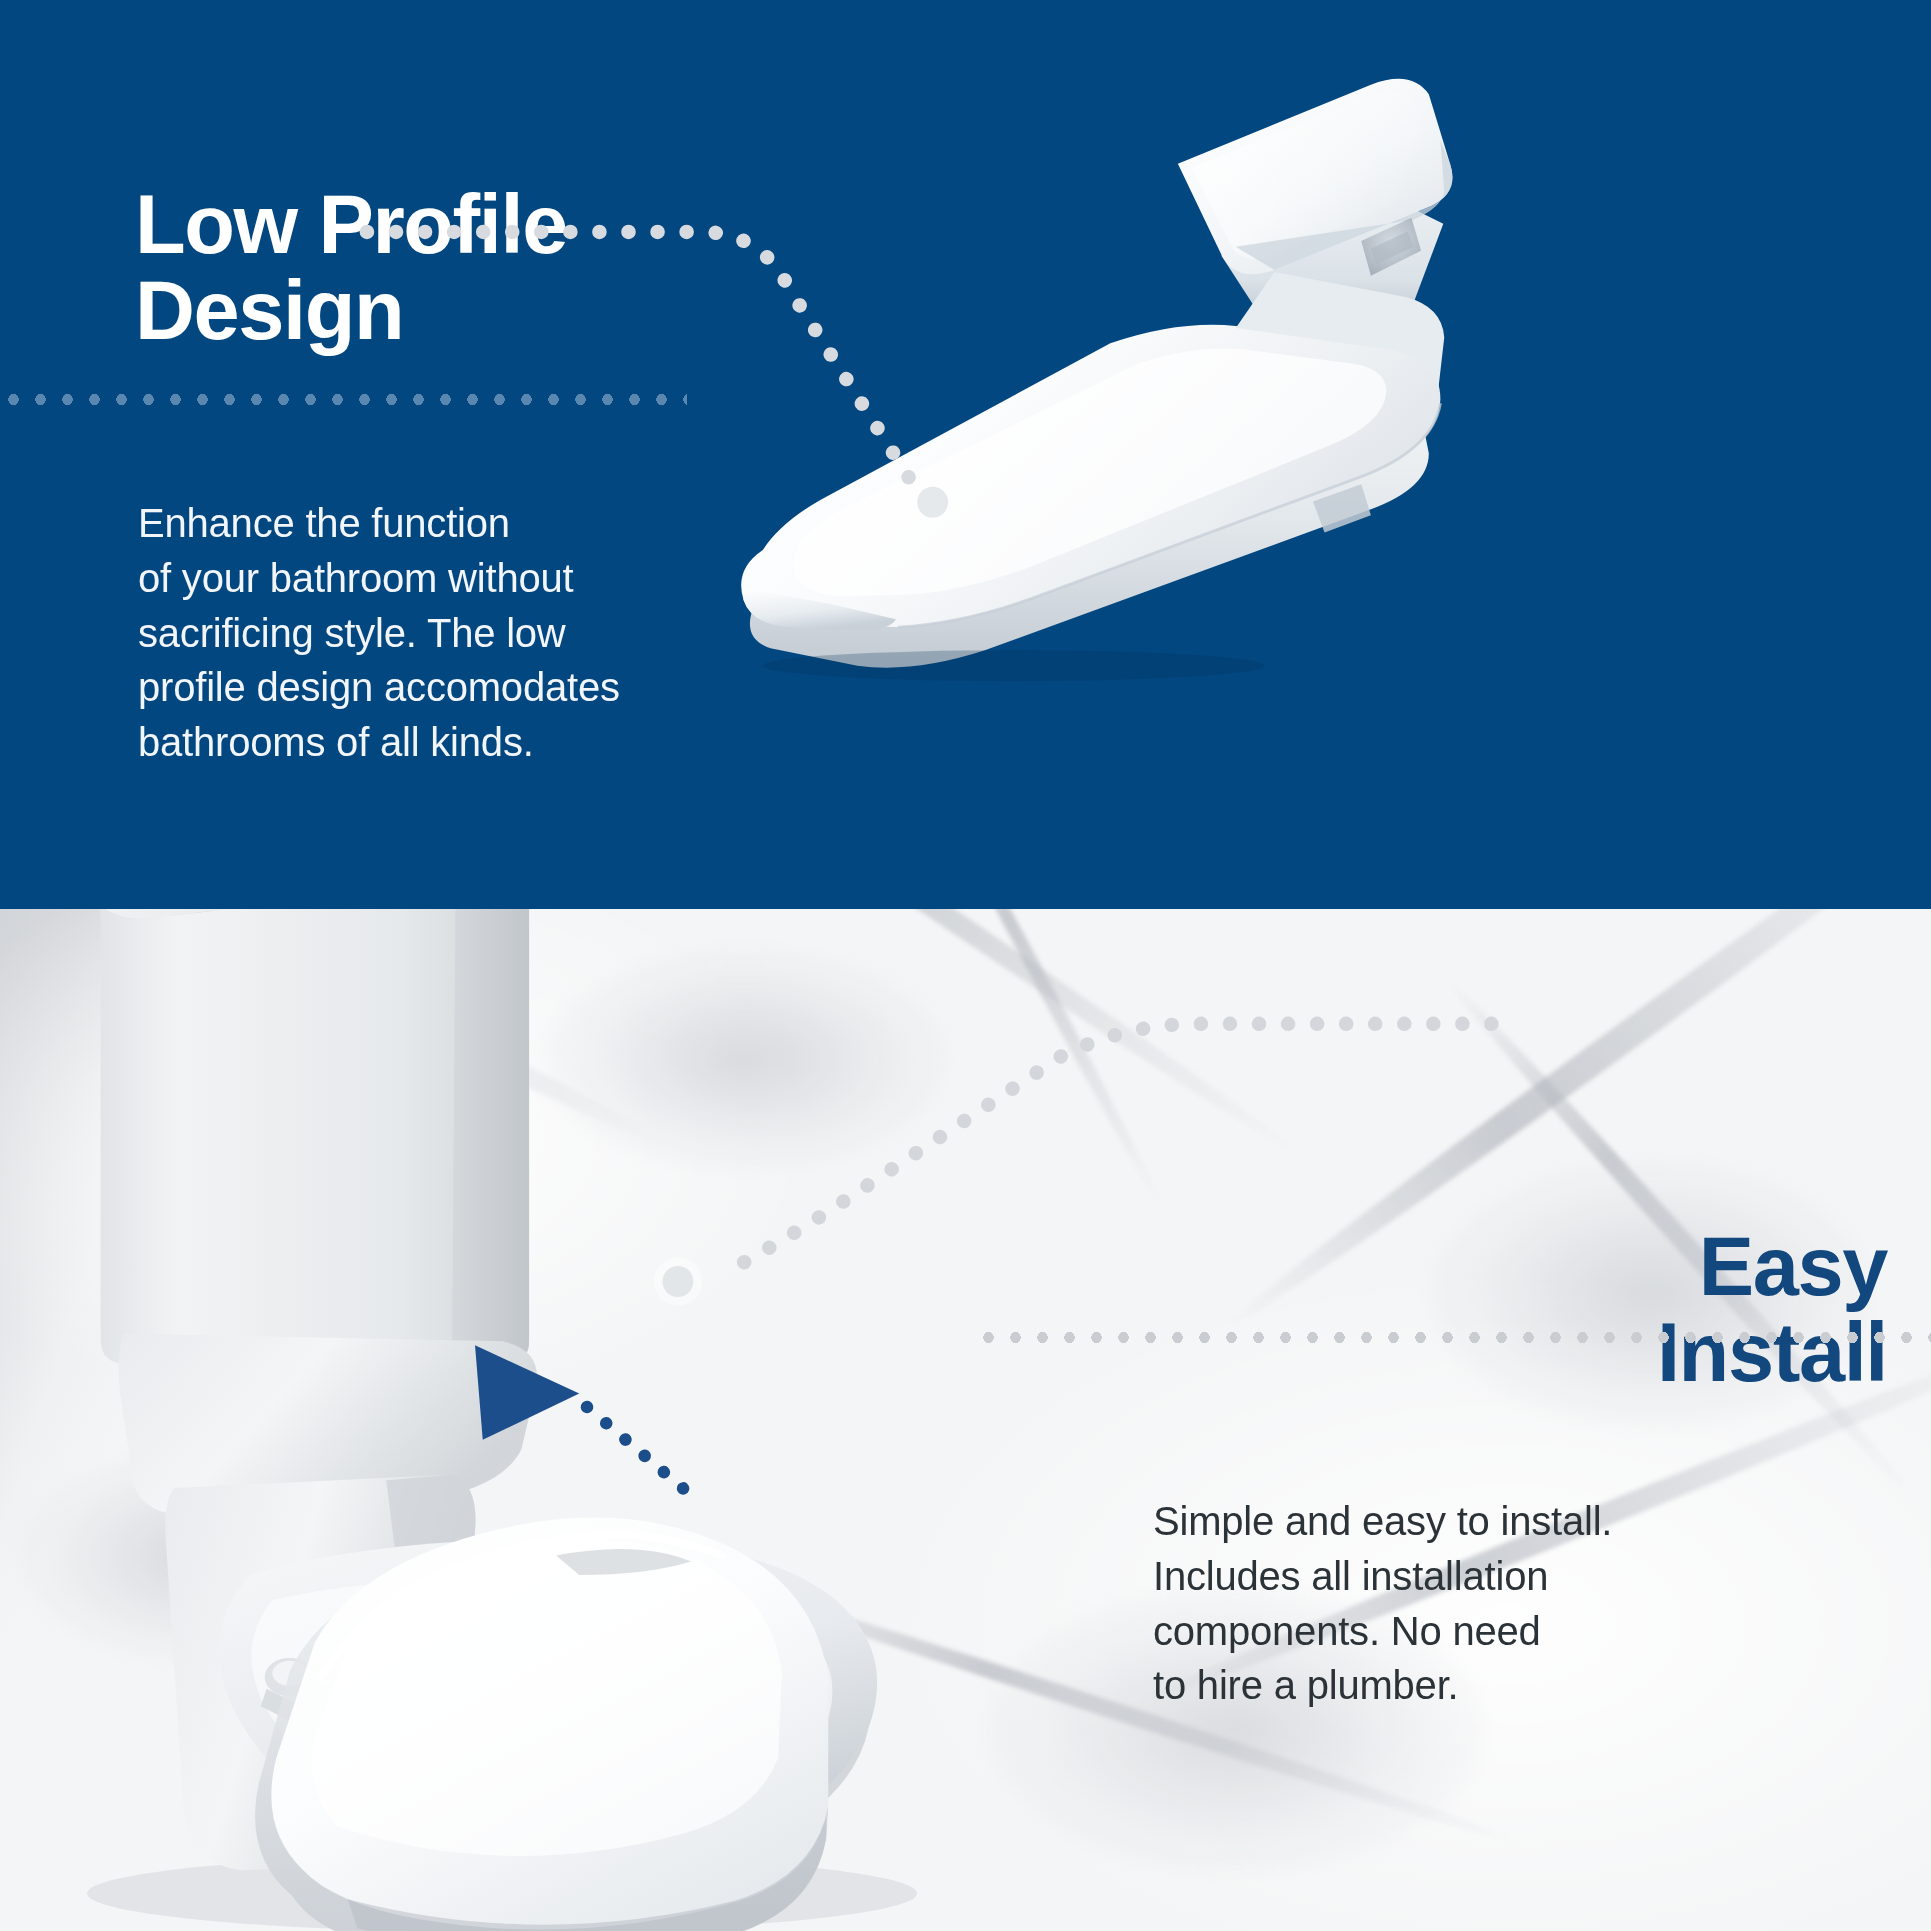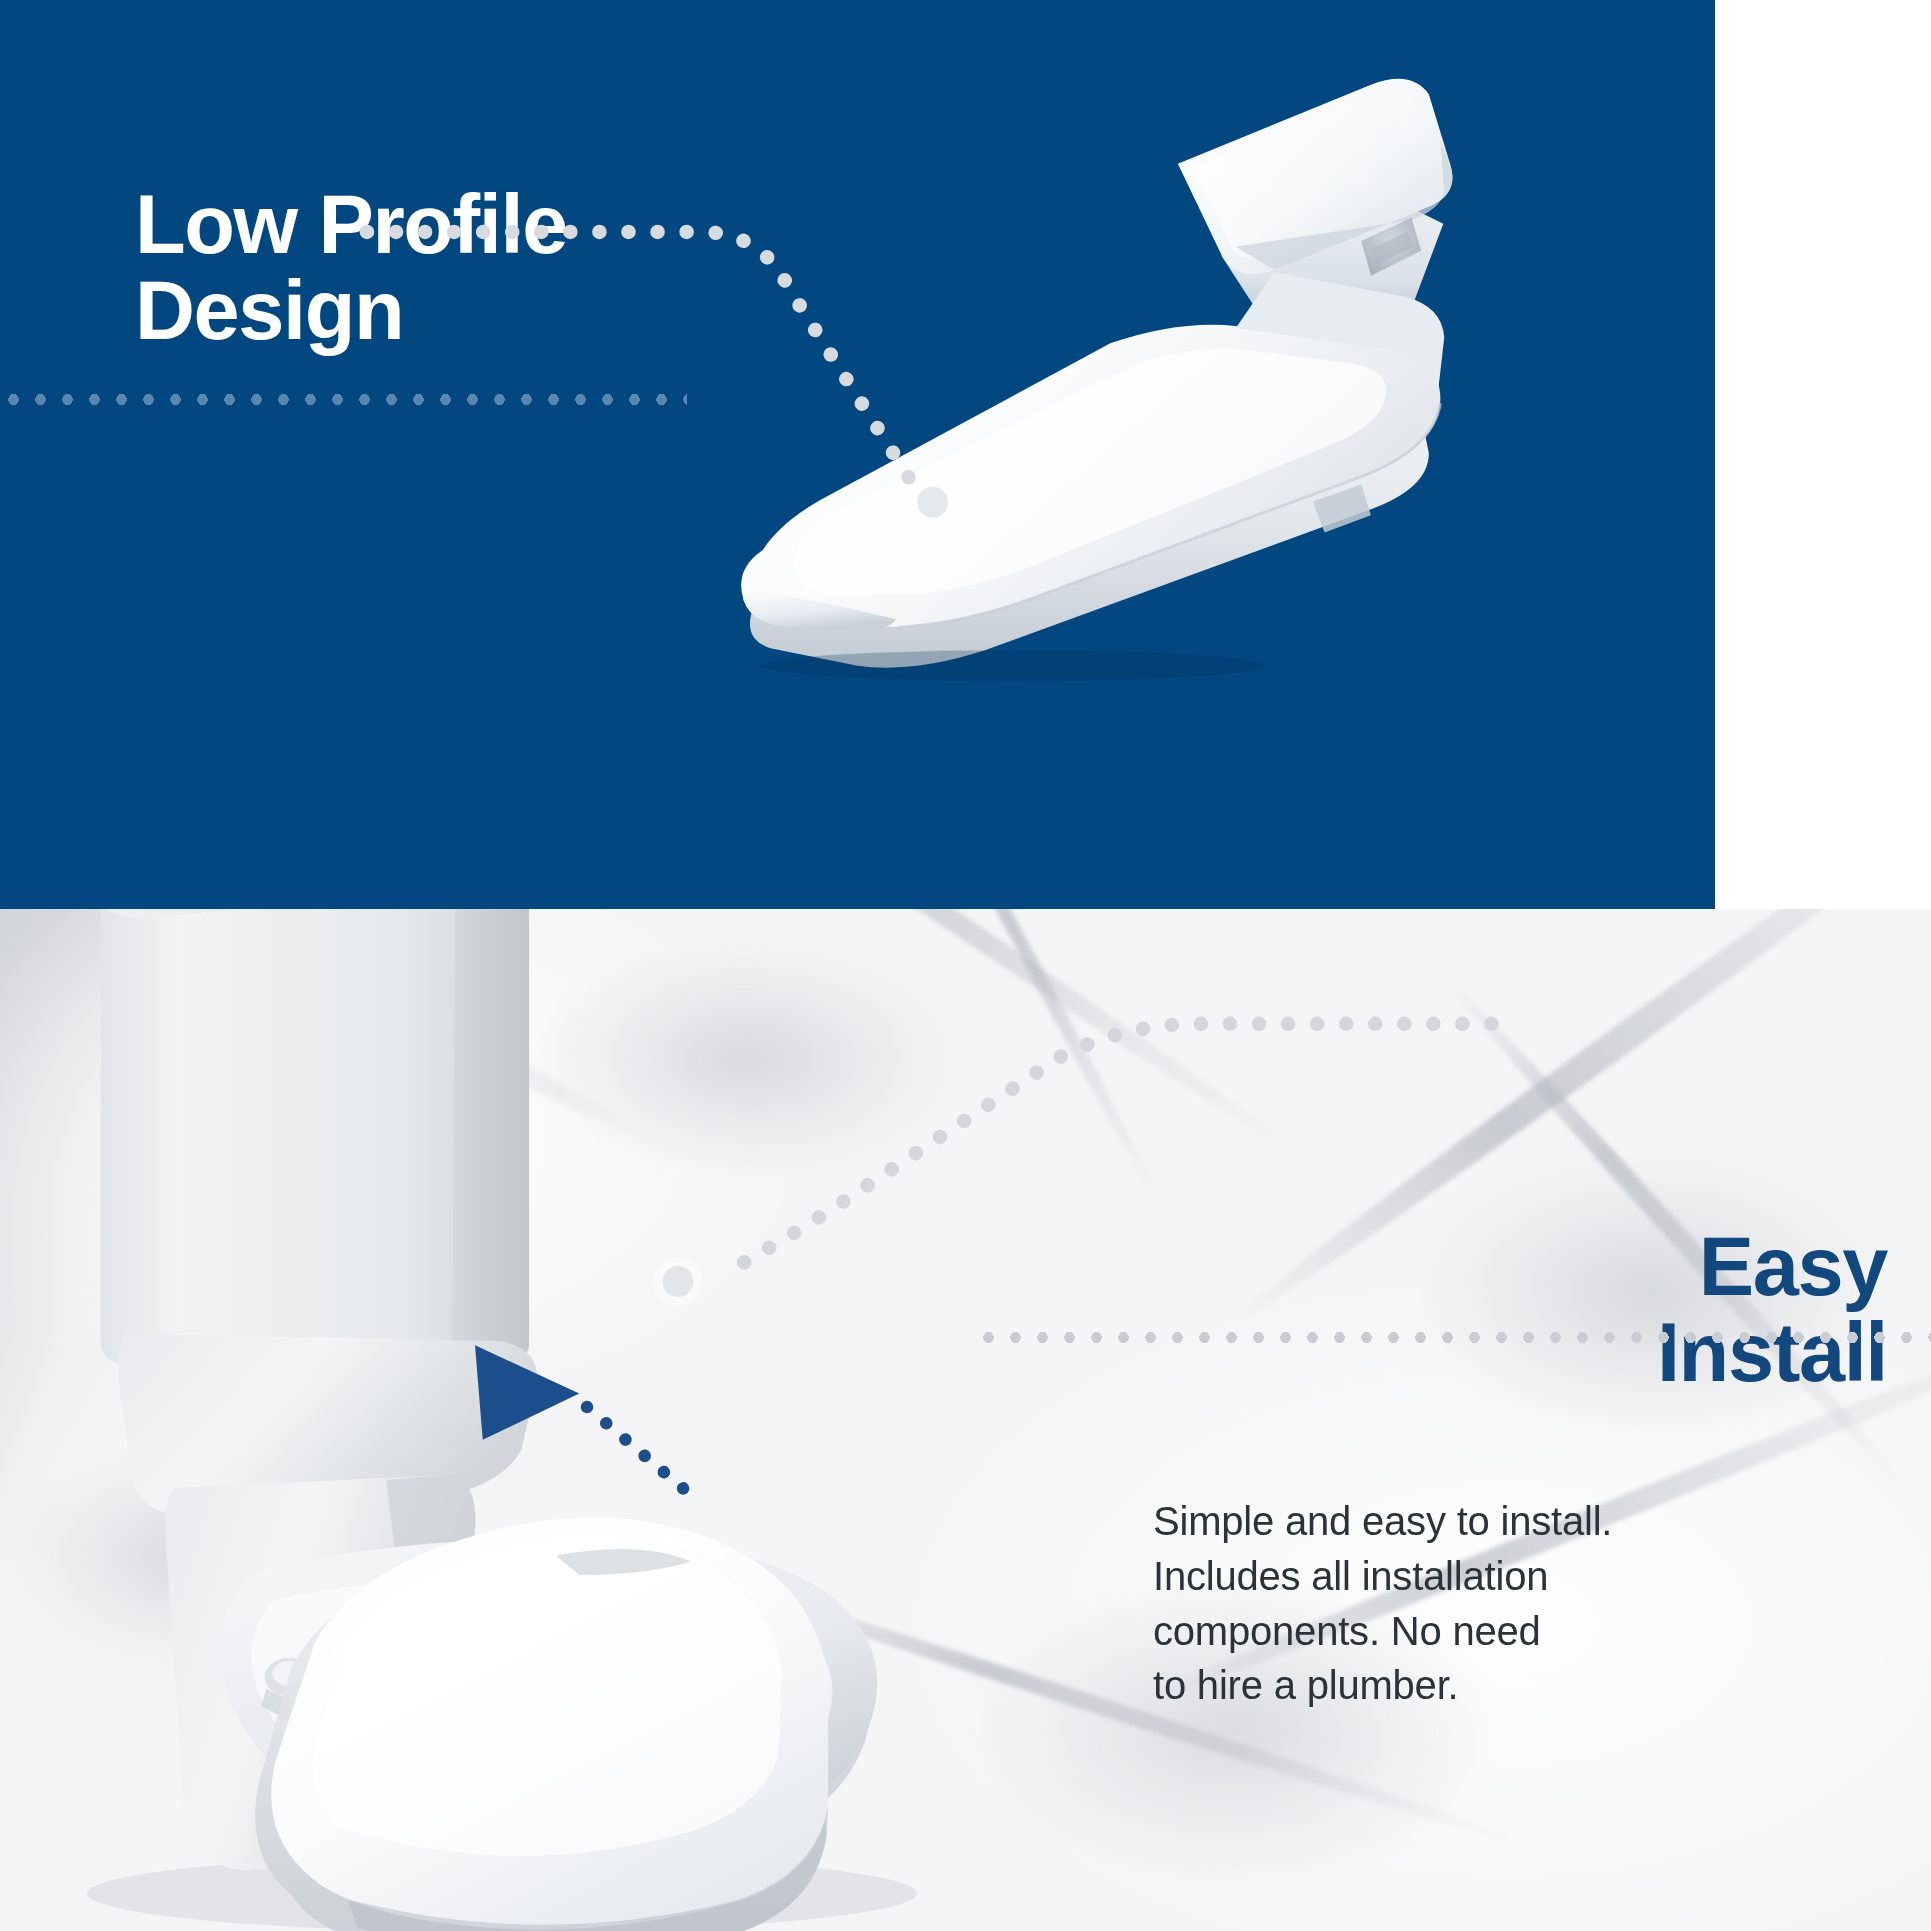--- a/index.html
+++ b/index.html
@@ -18,21 +18,21 @@
     position: relative;
     width: 1931px;
     height: 1931px;
     overflow: hidden;
   }
 
   
   #top-panel {
     position: absolute;
     left: 0; top: 0;
-    width: 1715px;
+    width: 1931px;
     height: 909px;
     background: #034781;
     overflow: hidden;
   }
 
   #top-heading {
     position: absolute;
     left: 135px;
     top: 126px;
     width: 618px;
@@ -248,20 +248,25 @@
       <path d="M 560 290 L 716 312 Q 760 318 770 352 L 776 300 Q 774 268 736 258 L 600 232 Z" fill="#e7ecf1"></path>
 
       <ellipse cx="330" cy="640" rx="260" ry="16" fill="#012e55" opacity="0.25"></ellipse>
     </svg>
 
     <h1 id="top-heading">Low Profile
 Design</h1>
 
     <div id="top-rule"></div>
 
+    <p id="top-body">Enhance the function
+of your bathroom without
+sacrificing style. The low
+profile design accomodates
+bathrooms of all kinds.</p>
 
     <svg id="leader-top" viewBox="0 0 2000 941" aria-hidden="true">
       <path id="top-leader-path" d="M 380 240 L 730 240 Q 790 242 818 300 L 948 505" fill="none" stroke="#d7dbe0" stroke-width="15" stroke-linecap="round" stroke-dasharray="0.1 30"></path>
       <g>
         <circle cx="966" cy="520" r="24" fill="#ffffff" opacity="0.30"></circle>
         <circle cx="966" cy="520" r="16" fill="#e6e9ec"></circle>
       </g>
     </svg>
   </section>
 

